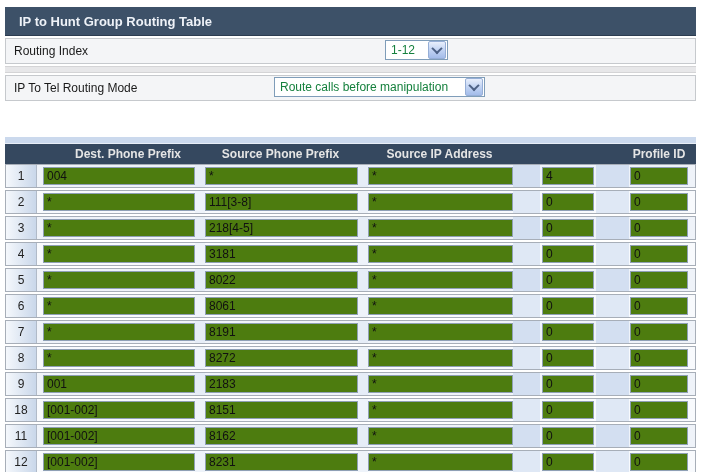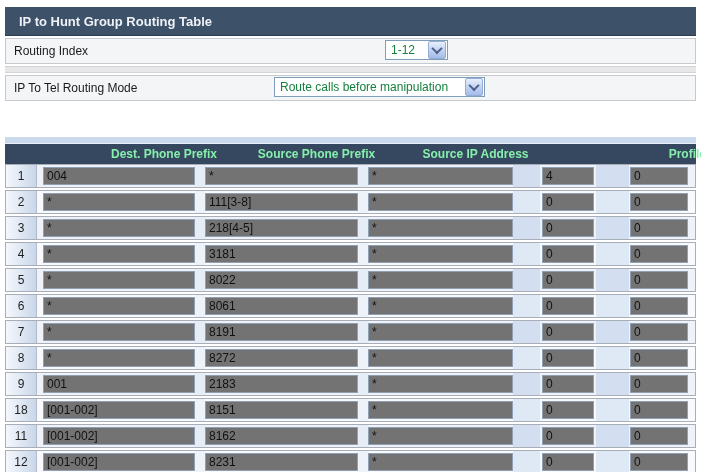--- a/index.html
+++ b/index.html
@@ -49,41 +49,41 @@
   }
 
   
   .rt-table{margin-top:36px;width:691px;}
   .top-strip{height:6px;background:#cbd9ed;border-bottom:1px solid #e8eef7;}
   .grid-cols{
     display:grid;
     grid-template-columns:31px 6px 152px 10px 153px 10px 145px 27px 56px 33px 62px 1fr;
   }
   .thead{
-    height:20px;background:#35485f;color:#86efac;
-    font-size:12px;font-weight:bold;align-items:center;padding-left:36px;
+    height:20px;background:#35485f;color:#e5e5e5;
+    font-size:12px;font-weight:bold;align-items:center;
   }
   .thead .h{text-align:center;white-space:nowrap;}
   .h1{grid-column:3;padding-left:20px;}
   .h2{grid-column:5;}
   .h3{grid-column:7;}
   .h4{grid-column:8 / span 3;}
   .h5{grid-column:11;}
 
   .trow{
     height:22px;border:1px solid #a7aeb8;margin-bottom:2px;align-items:stretch;
   }
   .trow .cell{height:100%;display:flex;align-items:center;}
   .trow .num{
     justify-content:center;font-size:12px;color:#222;
     background:linear-gradient(90deg,#f5f8fc 0%,#c9d7ea 100%);
     border-right:1px solid #b0bac8;box-sizing:border-box;
   }
   .trow input{
-    width:100%;height:18px;box-sizing:border-box;background:#737373;
+    width:100%;height:18px;box-sizing:border-box;background:#4d7c0f;
     border:1px solid #8fa0b5;font-family:"Liberation Sans",sans-serif;
     font-size:12px;color:#111;padding:0 3px;margin:0;
   }
   .in-hunt input{width:52px;margin-left:2px;}
   .in-prof input{width:58px;margin-left:1px;}
 
   .trow.odd{background:#eff3f9;}
   .trow.even{background:#f8fafd;}
   .trow.odd .faint{background:#e6edf7;}
   .trow.even .faint{background:#eef3fa;}

